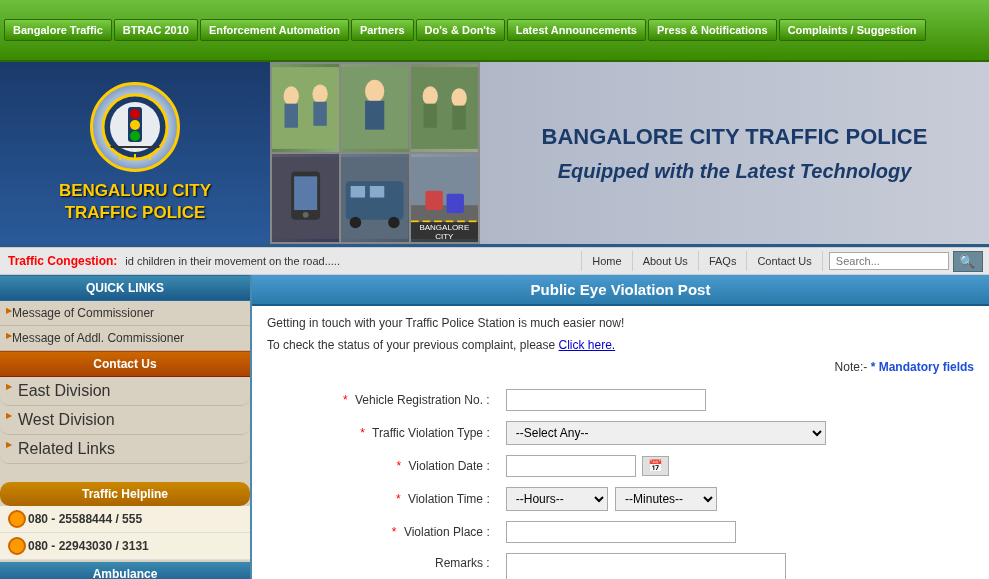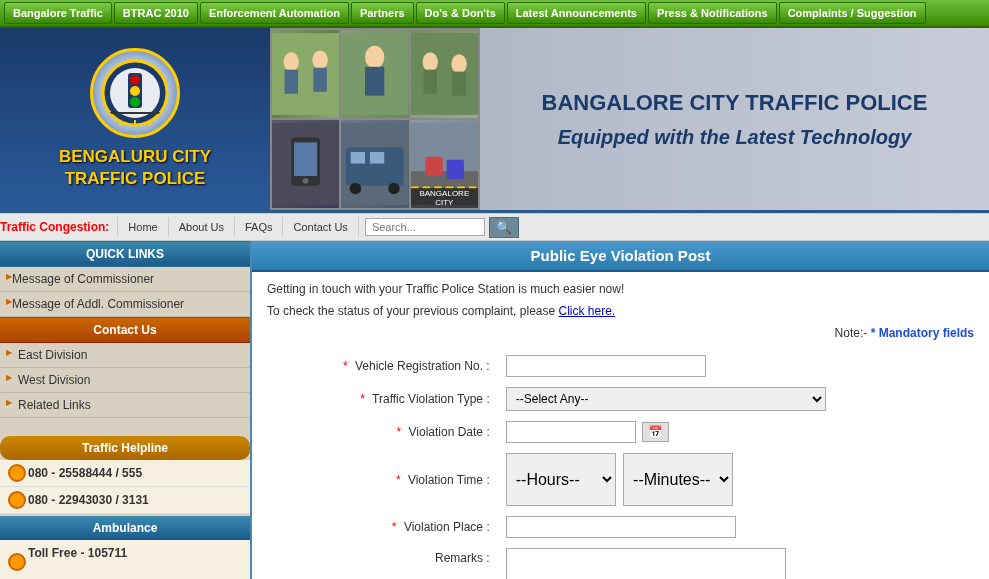--- a/index.html
+++ b/index.html
@@ -3,21 +3,21 @@
   <meta charset="utf-8">
   <style>
     * { margin: 0; padding: 0; box-sizing: border-box; }
     body { font-family: Arial, sans-serif; font-size: 12px; background: #c0c0c0; width: 989px; }
 
     
     .top-nav {
       background: linear-gradient(to bottom, #6dbf3e, #3a8a00);
       display: flex;
       align-items: center;
-      padding: 2px 4px;
+      padding: 19px 4px;
       gap: 2px;
       border-bottom: 2px solid #2a6a00;
     }
     .nav-item {
       color: white;
       font-size: 11px;
       font-weight: bold;
       padding: 4px 8px;
       cursor: pointer;
       white-space: nowrap;
@@ -134,21 +134,21 @@
       border-bottom: 1px solid #ccc;
       display: flex;
       align-items: center;
       height: 28px;
       overflow: hidden;
     }
     .ticker-label {
       color: red;
       font-weight: bold;
       font-size: 12px;
-      padding: 0 0;
+      padding: 0 8px;
       white-space: nowrap;
       flex-shrink: 0;
     }
     .ticker-text {
       color: #333;
       font-size: 11px;
       flex: 1;
       overflow: hidden;
       white-space: nowrap;
     }
@@ -235,25 +235,26 @@
       font-size: 12px;
       font-weight: bold;
       text-align: center;
       padding: 5px 0;
       border-top: 1px solid #aa4400;
       border-bottom: 1px solid #882200;
     }
     .sidebar-contact-item {
       background: #d8d0c0;
       padding: 5px 8px 5px 18px;
-      font-size: 12px;
+      font-size: 16px;
       color: #333;
       cursor: pointer;
       border-bottom: 1px solid #c0b8a8;
       position: relative;
+      border-radius: 9px;
     }
     .sidebar-contact-item::before {
       content: '▶';
       position: absolute;
       left: 6px;
       color: #cc6600;
       font-size: 8px;
     }
     .sidebar-helpline-header {
       background: linear-gradient(to bottom, #cc8800, #aa6600);
@@ -378,24 +379,24 @@
       font-size: 12px;
       width: 200px;
     }
     .form-select {
       padding: 3px 5px;
       border: 1px solid #aaa;
       font-size: 12px;
       width: 320px;
     }
     .form-select-small {
-      padding: 16px 5px;
-      border: 1px solid #aaa;
-      font-size: 16px;
-      width: 110px;
+      padding: 3px 5px;
+      border: 1px solid #aaa;
+      font-size: 12px;
+      width: 102px;
     }
     .date-input {
       padding: 3px 5px;
       border: 1px solid #aaa;
       font-size: 12px;
       width: 130px;
     }
     .calendar-btn {
       background: #e0e0e0;
       border: 1px solid #aaa;
@@ -532,20 +533,21 @@
   </div>
 
   <div class="banner-right">
     <div class="banner-title">BANGALORE CITY TRAFFIC POLICE</div>
     <div class="banner-subtitle">Equipped with the Latest Technology</div>
   </div>
 </div>
 
 <div class="ticker-bar">
   <span class="ticker-label">Traffic Congestion:</span>
+  <span class="ticker-text">id children in their movement on the road.....</span>
   <div class="ticker-nav">
     <span class="ticker-nav-item">Home</span>
     <span class="ticker-nav-item">About Us</span>
     <span class="ticker-nav-item">FAQs</span>
     <span class="ticker-nav-item">Contact Us</span>
   </div>
   <div class="search-area">
     <input class="search-input" type="text" placeholder="Search..." style="">
     <button class="search-btn">🔍</button>
   </div>

